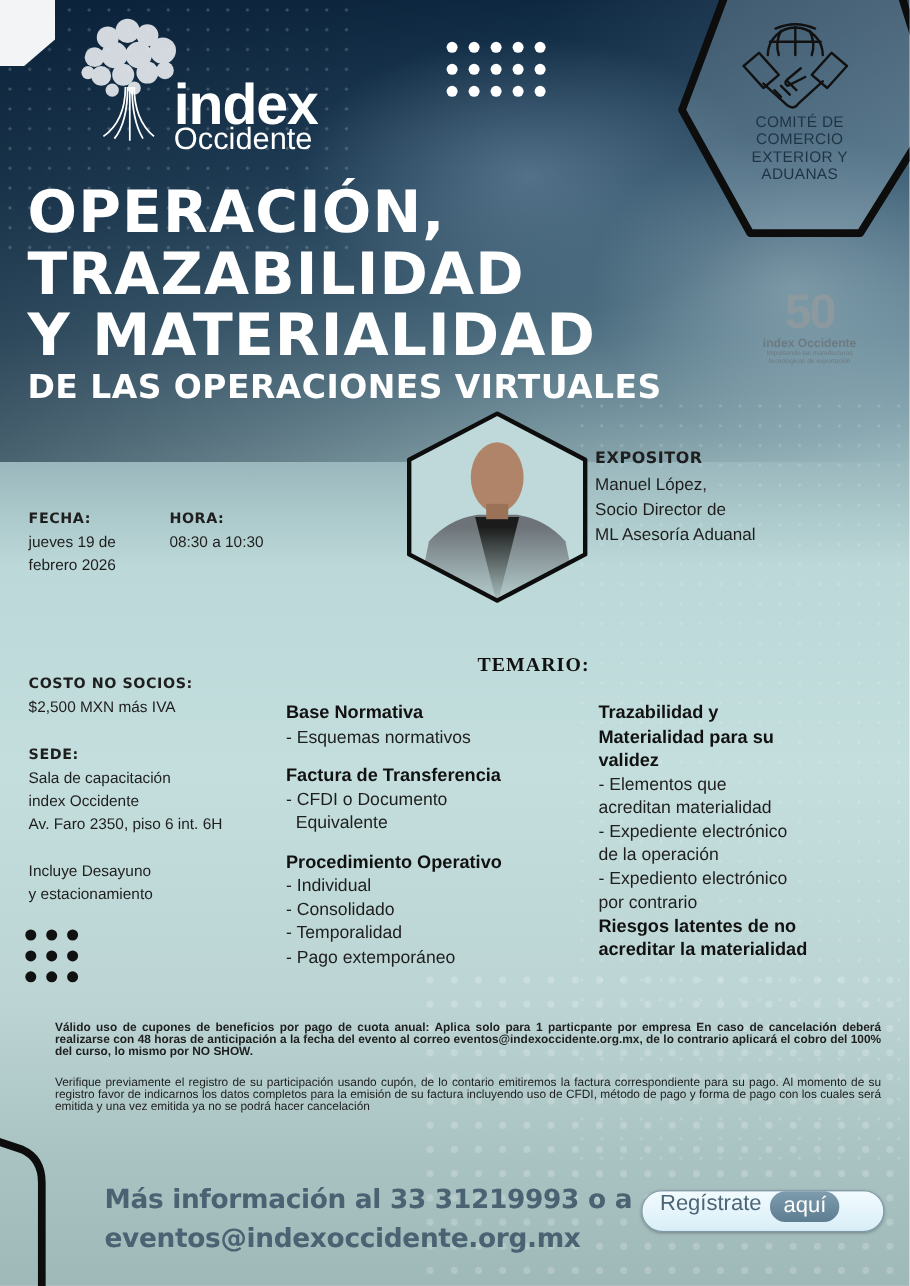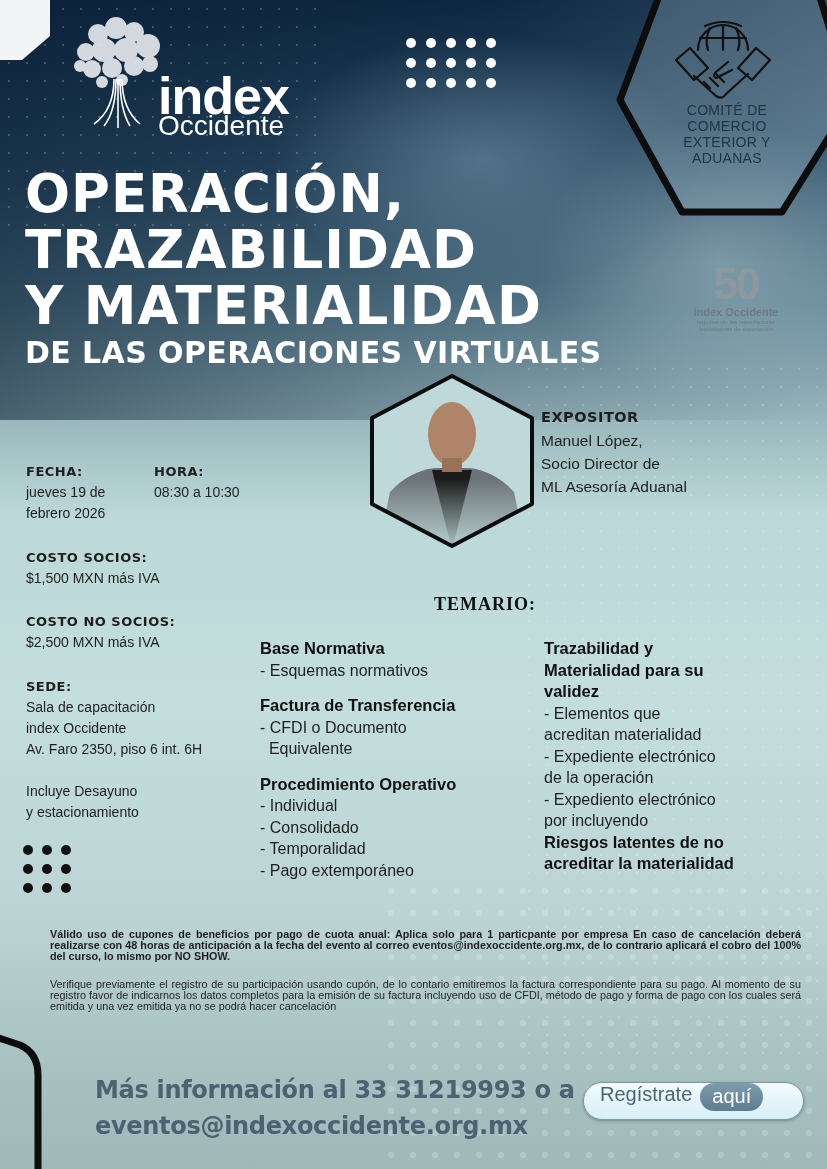--- a/index.html
+++ b/index.html
@@ -207,24 +207,20 @@
 
   <div class="info" style="top:461px;">
     <div class="hdr">FECHA:</div>
     <div>jueves 19 de</div>
     <div>febrero 2026</div>
   </div>
   <div class="info" style="left:154px; top:461px;">
     <div class="hdr">HORA:</div>
     <div>08:30 a 10:30</div>
   </div>
-  <div class="info" style="top:547px;">
-    <div class="hdr">COSTO SOCIOS:</div>
-    <div>$1,500 MXN más IVA</div>
-  </div>
   <div class="info" style="top:611px;">
     <div class="hdr">COSTO NO SOCIOS:</div>
     <div>$2,500 MXN más IVA</div>
   </div>
   <div class="info" style="top:676px;">
     <div class="hdr">SEDE:</div>
     <div>Sala de capacitación</div>
     <div>index Occidente</div>
     <div>Av. Faro 2350, piso 6 int. 6H</div>
   </div>
@@ -262,21 +258,21 @@
   </div>
   <div class="temario-col col2">
     <div class="h">Trazabilidad y</div>
     <div class="h">Materialidad para su</div>
     <div class="h">validez</div>
     <div>- Elementos que</div>
     <div>acreditan materialidad</div>
     <div>- Expediente electrónico</div>
     <div>de la operación</div>
     <div>- Expediento electrónico</div>
-    <div>por incluyendo</div>
+    <div>por contrario</div>
     <div class="h">Riesgos latentes de no</div>
     <div class="h">acreditar la materialidad</div>
   </div>
 
   <div class="fine" style="top:929px;font-weight:bold;">Válido uso de cupones de beneficios por pago de cuota anual:  Aplica solo para 1 particpante por empresa En caso de cancelación deberá realizarse con 48 horas de anticipación a la fecha del evento al correo eventos@indexoccidente.org.mx, de lo contrario aplicará el cobro del 100% del curso, lo mismo por NO SHOW.</div>
   <div class="fine" style="top:979px;">Verifique previamente el registro de su participación usando cupón, de lo contario emitiremos la factura correspondiente para su pago. Al momento de su registro favor de indicarnos los datos completos para la emisión de su factura incluyendo uso de CFDI, método de pago y forma de pago con los cuales será emitida y una vez emitida ya no se podrá hacer cancelación</div>
 
   <svg class="bottom-hex" viewBox="0 0 120 160">
     <path d="M0 0 L60 20 Q78 28 78 50 L78 170" fill="none" stroke="#0d0d0d" stroke-width="7" stroke-linejoin="round"></path>
   </svg>

